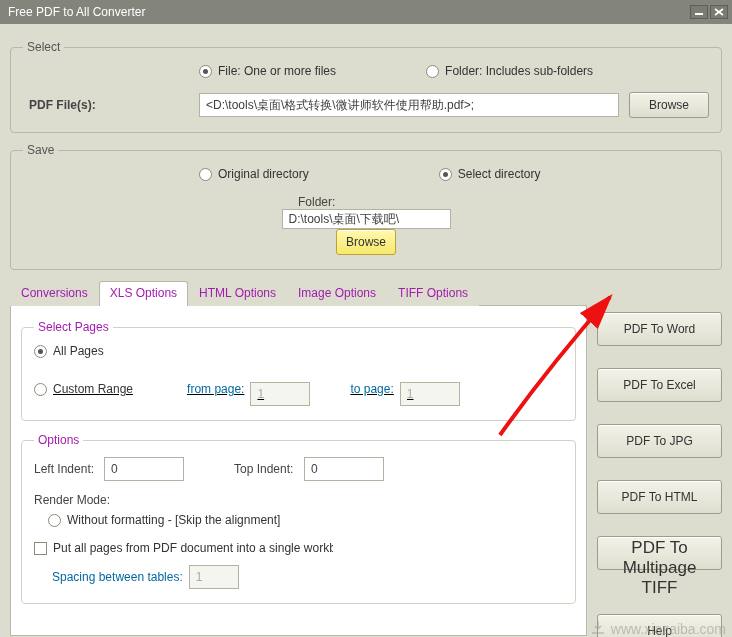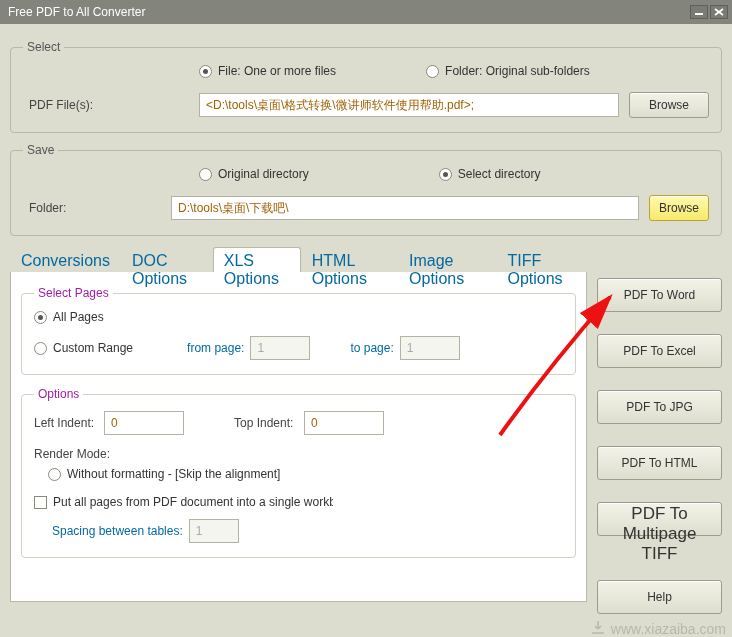--- a/index.html
+++ b/index.html
@@ -16,30 +16,30 @@
   .row { display: flex; align-items: center; }
   .lbl { font-size: 12px; color: #444; }
 
   .radio { display: inline-flex; align-items: center; gap: 6px; font-size: 12px; color: #333; margin-right: 30px; cursor: pointer; }
   .radio .dot { width: 13px; height: 13px; border: 1px solid #8a8a7a; border-radius: 50%; background: #fff; display: flex; align-items: center; justify-content: center; }
   .radio.checked .dot::after { content: ""; width: 5px; height: 5px; background: #555; border-radius: 50%; }
 
   .check { display: inline-flex; align-items: center; gap: 6px; font-size: 12px; color: #333; cursor: pointer; }
   .check .box { width: 13px; height: 13px; border: 1px solid #8a8a7a; background: #fff; }
 
-  .textinput { height: 24px; border: 1px solid #b3b3a3; background: #fff; font-size: 12px; padding: 2px 6px; color: #a16207; }
+  .textinput { height: 24px; border: 1px solid #b3b3a3; background: #fff; font-size: 12px; padding: 2px 6px; color: #404040; }
   .textinput.disabled { color: #aaa; background: #f5f5f0; }
 
   .btn { height: 26px; border: 1px solid #9c9c8c; background: linear-gradient(#f2f2e8,#dedecf); font-size: 12px; color: #333; cursor: pointer; border-radius: 3px; box-shadow: 0 1px 0 #fff inset; }
   .btn.yellow { background: linear-gradient(#fff9b0,#f7e96a); border-color: #b8a43a; }
 
   .tabs-wrap { display: flex; margin-top: 6px; }
   .tabs-left { flex: 1; }
   .tabstrip { display: flex; border-bottom: 1px solid #b8b8a8; height: 26px; }
-  .tab { padding: 4px 10px 0 10px; font-size: 16px; color: #0369a1; border: 1px solid transparent; border-bottom: none; cursor: pointer; position: relative; top: 1px; background: #dcdccf; border-top-left-radius: 3px; border-top-right-radius: 3px; }
+  .tab { padding: 4px 10px 0 10px; font-size: 12px; color: #a21caf; border: 1px solid transparent; border-bottom: none; cursor: pointer; position: relative; top: 1px; background: #dcdccf; border-top-left-radius: 3px; border-top-right-radius: 3px; text-align: center; }
   .tab.active { background: #fff; border-color: #b8b8a8; }
   .tabpanel { background: #fff; border: 1px solid #b8b8a8; border-top: none; padding: 10px; height: 330px; }
 
   fieldset.inner { border: 1px solid #d2d2c4; border-radius: 4px; margin: 4px 0 12px 0; padding: 10px 12px 14px 12px; background: #fff; }
   fieldset.inner > legend { font-size: 12px; color: #a21caf; padding: 0 4px; background: #fff; }
 
   .right-buttons { width: 125px; margin-left: 10px; display: flex; flex-direction: column; gap: 22px; padding-top: 32px; }
   .right-buttons .btn { width: 100%; height: 34px; }
   .spacer-flex { flex: 1; }
 
@@ -71,73 +71,72 @@
   <fieldset class="groupbox">
     <legend>Select</legend>
     <div class="row" style="padding-left:176px;">
       <span class="radio checked">
         <span class="dot"></span>
           <span>File:  One or more files</span>
       </span>
       <span style="width:60px;"></span>
       <span class="radio">
         <span class="dot"></span>
-          <span>Folder: Original sub-folders</span>
+          <span>Folder: Includes sub-folders</span>
       </span>
     </div>
     <div class="row" style="margin-top:14px; align-items:center;">
-      <span class="lbl" style="width:176px; padding-left:6px;">PDF File(s):</span>
+      <span class="lbl" style="width:176px; padding-left:6px;font-weight:bold;">PDF File(s):</span>
       <input class="textinput" style="flex: 1 1 0%;" value="&lt;D:\tools\桌面\格式转换\微讲师软件使用帮助.pdf&gt;;">
       <span style="width:10px;"></span>
       <button class="btn" style="width:80px;">Browse</button>
     </div>
   </fieldset>
 
   <fieldset class="groupbox">
     <legend>Save</legend>
     <div class="row" style="padding-left:176px;">
       <span class="radio">
         <span class="dot"></span>
           <span>Original directory</span>
       </span>
       <span style="width:100px;"></span>
       <span class="radio checked">
         <span class="dot"></span>
           <span>Select directory</span>
       </span>
     </div>
-    <div class="row" style="margin-top:14px;">
+    <div class="row" style="margin-top:14px;flex-direction:column;">
       <span class="lbl" style="width:148px; padding-left:6px;">Folder:</span>
       <input class="textinput" style="flex: 1 1 0%;" value="D:\tools\桌面\下载吧\">
       <span style="width:10px;"></span>
       <button class="btn yellow" style="width:60px;">Browse</button>
     </div>
   </fieldset>
 
   <div class="tabs-wrap">
     <div class="tabs-left">
       <div class="tabstrip">
         <div class="tab">Conversions</div>
-        <div class="tab">DOC Options</div>
         <div class="tab active">XLS Options</div>
         <div class="tab">HTML Options</div>
         <div class="tab">Image Options</div>
         <div class="tab">TIFF Options</div>
       </div>
       <div class="tabpanel">
 
         <fieldset class="inner">
           <legend>Select Pages</legend>
           <div class="row">
             <span class="radio checked">
               <span class="dot"></span>
                 <span>All Pages</span>
             </span>
           </div>
-          <div class="row" style="margin-top:12px; align-items:center;">
+          <div class="row" style="margin-top:24px; align-items:flex-start;text-decoration:underline;">
             <span class="radio">
               <span class="dot"></span>
                 <span>Custom Range</span>
             </span>
             <span style="width:24px;"></span>
             <span class="lbl disabled-text">from page:</span>
             <span style="width:6px;"></span>
             <input class="textinput disabled" style="width: 60px;" value="1">
             <span style="width:40px;"></span>
             <span class="lbl disabled-text">to page:</span>

